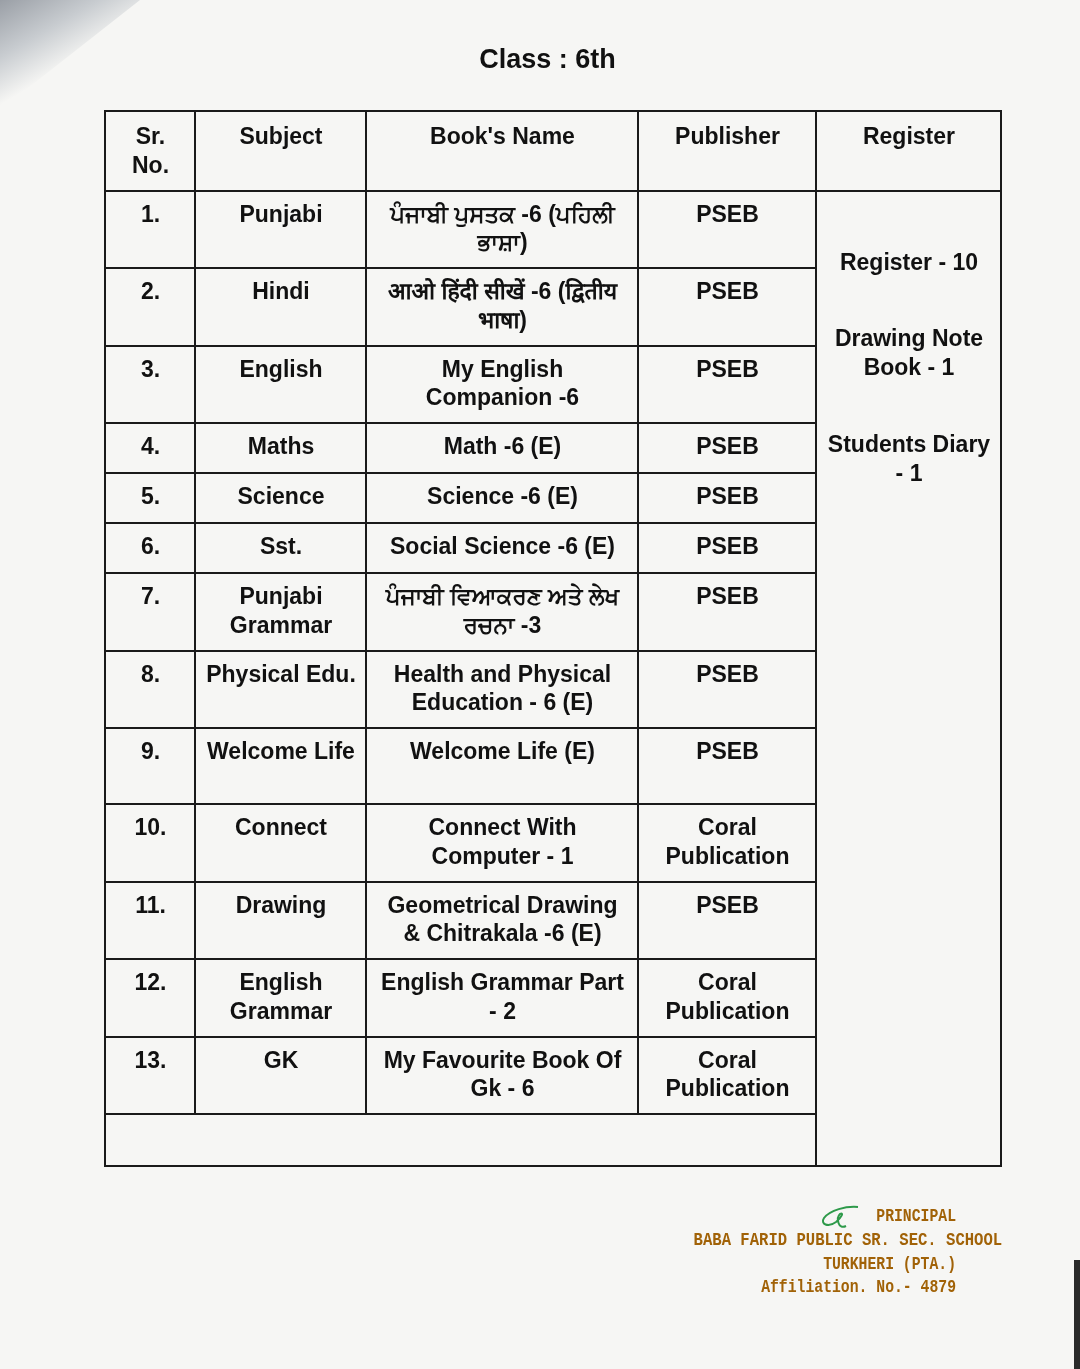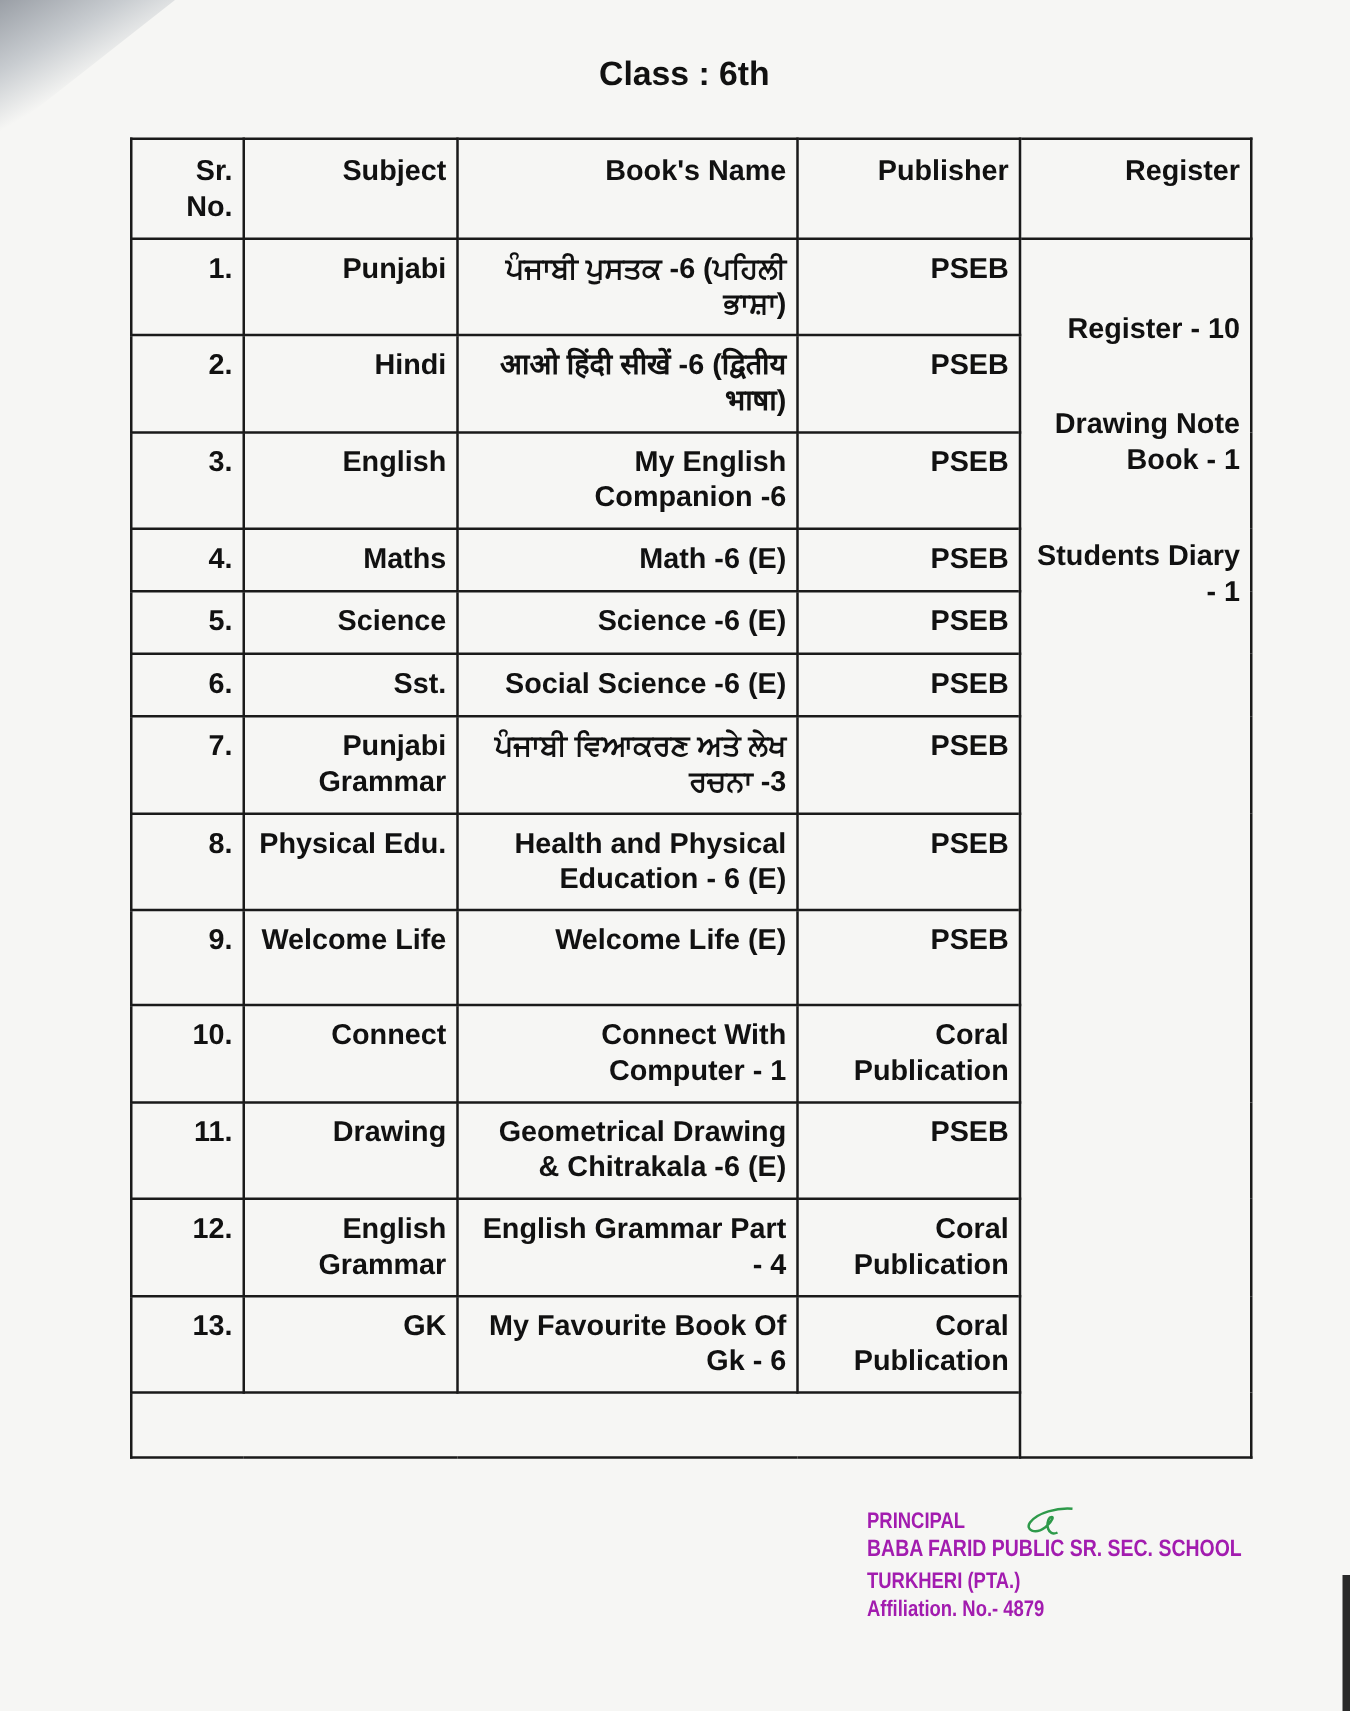--- a/index.html
+++ b/index.html
@@ -21,38 +21,38 @@
   .title {
     position: absolute; top: 44px; left: 0; width: 1095px; text-align: center;
     font-size: 27px; font-weight: bold;
   }
   table.books {
     position: absolute; left: 104px; top: 110px; width: 896px;
     border-collapse: collapse; table-layout: fixed;
     font-size: 23px; font-weight: bold; line-height: 1.25;
   }
   table.books td, table.books th {
-    border: 2px solid #1a1a1a; vertical-align: top; text-align: right;
+    border: 2px solid #1a1a1a; vertical-align: top; text-align: center;
     padding: 8px 8px 10px 9px;
   }
   table.books th { font-weight: bold; height: 54px; padding-top: 10px; }
   col.c-sr { width: 90px; }
   col.c-sub { width: 171px; }
   col.c-book { width: 272px; }
   col.c-pub { width: 178px; }
   col.c-reg { width: 185px; }
   tr.row td { height: 56px; }
   tr.row.short td { height: 30px; }
   td.register { padding-top: 14px; }
   .reg-item { margin-bottom: 24px; margin-top: 48px; }
   tr.empty td { height: 32px; }
   .stamp {
     position: absolute; left: 636px; top: 1205px; width: 320px;
-    color: #a21caf; font-family: Liberation Sans, sans-serif; font-weight: bold;
-    text-align: left; font-size: 18px; line-height: 1.3;
+    color: #a16207; font-family: Liberation Mono, monospace; font-weight: bold;
+    text-align: right; font-size: 18px; line-height: 1.3;
   }
   .stamp .line { white-space: nowrap; transform: scaleX(0.82); transform-origin: right; }
   .stamp .school { font-size: 19px; }
   .sig {
     position: absolute; left: 818px; top: 1204px; width: 44px; height: 30px;
   }
 </style>
 </head>
 <body>
 
@@ -146,21 +146,21 @@
       </tr>
       <tr class="row">
         <td>11.</td>
         <td>Drawing</td>
         <td>Geometrical Drawing &amp; Chitrakala -6 (E)</td>
         <td>PSEB</td>
       </tr>
       <tr class="row">
         <td>12.</td>
         <td>English Grammar</td>
-        <td>English Grammar Part - 4</td>
+        <td>English Grammar Part - 2</td>
         <td>Coral Publication</td>
       </tr>
       <tr class="row">
         <td>13.</td>
         <td>GK</td>
         <td>My Favourite Book Of Gk - 6</td>
         <td>Coral Publication</td>
       </tr>
       <tr class="empty">
         <td colspan="4"></td>

